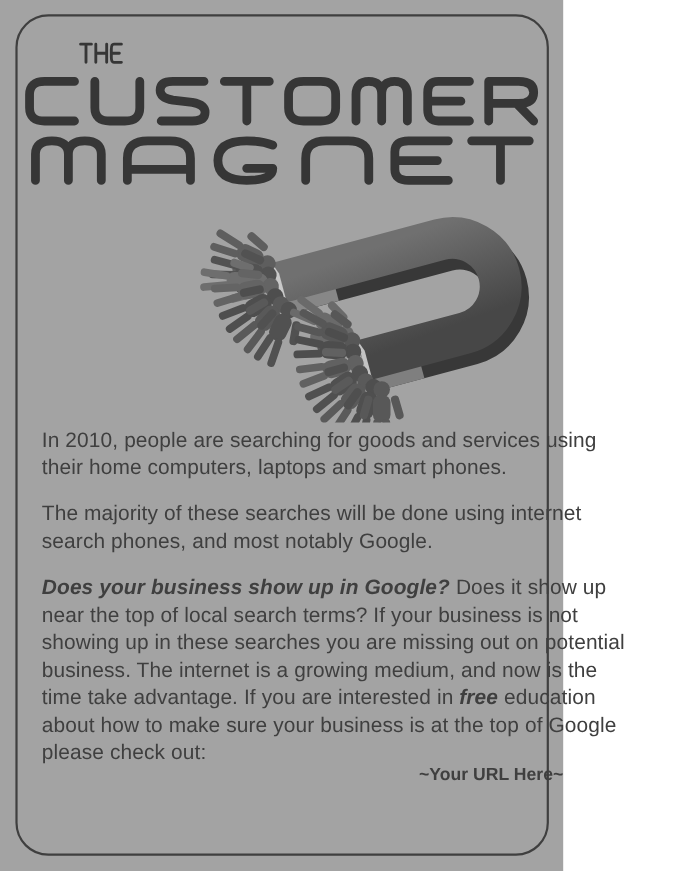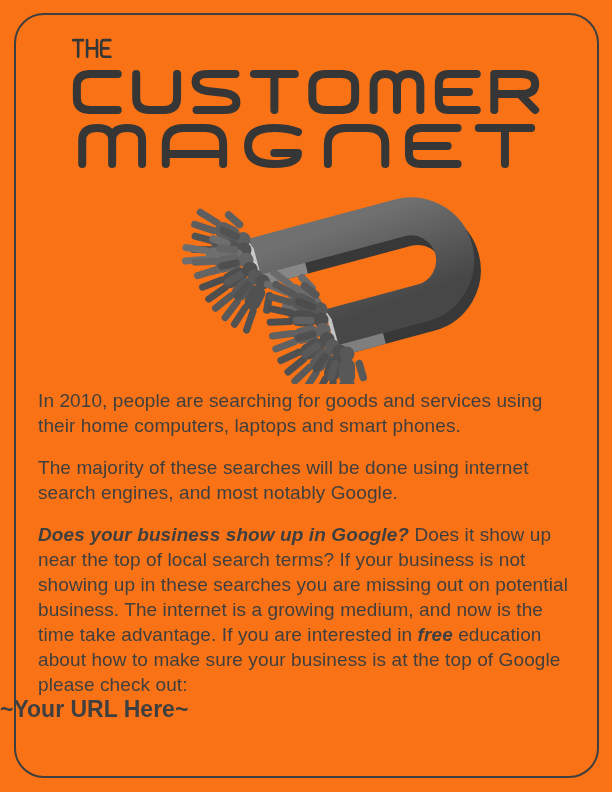--- a/index.html
+++ b/index.html
@@ -4,22 +4,22 @@
 <style>
   html,body{
     margin:0; padding:0;
     width:612px; height:792px;
     background:#ffffff;
     font-family:"Liberation Sans", sans-serif;
     overflow:hidden;
   }
   .page{
     position:relative;
-    width:612px; height:792px;
-    background:#f97316;
+    width:512px; height:792px;
+    background:#a3a3a3;
   }
   .frame{
     position:absolute;
     left:14px; top:13px; right:13px; bottom:14px;
     border:2.5px solid var(--border-color,#3f3f3f);
     border-radius:30px;
   }
   .kicker{
     position:absolute; left:70px; top:36px;
   }
@@ -39,22 +39,22 @@
     font-size:19px; line-height:25px;
     color:var(--text-color,#3f3f3f);
     letter-spacing:0.1px;
   }
   .body-copy p{ margin:0 0 17px 0; }
   .body-copy p:last-child{ margin-bottom:0; }
   .b{ font-weight:bold; }
   .i{ font-style:italic; }
   .url-line{
     position:absolute; left:0; right:0; top:696px;
-    text-align:left;
-    font-size:23px; font-weight:bold;
+    text-align:right;
+    font-size:16px; font-weight:bold;
     color:var(--text-color,#3f3f3f);
   }
   .fine-print{
     position:absolute; left:32px; right:32px; top:737px;
     text-align:center;
     font-size:13px; font-style:italic; line-height:15px;
     color:#4a4a4a;
   }
 </style>
 </head>
@@ -154,19 +154,19 @@
         <use href="#person" transform="translate(188 163) rotate(58)" fill="#505050"></use>
         <use href="#person" transform="translate(193 170) rotate(40)" fill="#5a5a5a"></use>
         <use href="#person" transform="translate(200 175) rotate(20)" fill="#4f4f4f"></use>
         <use href="#person" transform="translate(207 177) rotate(0)" fill="#585858"></use>
       </g>
     </svg>
   </div>
 
   <div class="body-copy">
     <p>In 2010, people are searching for goods and services using their home computers, laptops and smart phones.</p>
-    <p>The majority of these searches will be done using internet search engines, and most notably Google.</p>
+    <p>The majority of these searches will be done using internet search phones, and most notably Google.</p>
     <p><span class="b i">Does your business show up in Google?</span><span> Does it show up near the top of local search terms?  If your business is not showing up in these searches you are missing out on potential business.  The internet is a growing medium, and now is the time take advantage. If you are interested in </span><span class="b i">free</span><span> education about how to make sure your business is at the top of Google please check out:</span></p>
   </div>
 
   <div class="url-line">~Your URL Here~</div>
 
 </div>
 
 </body></html>

